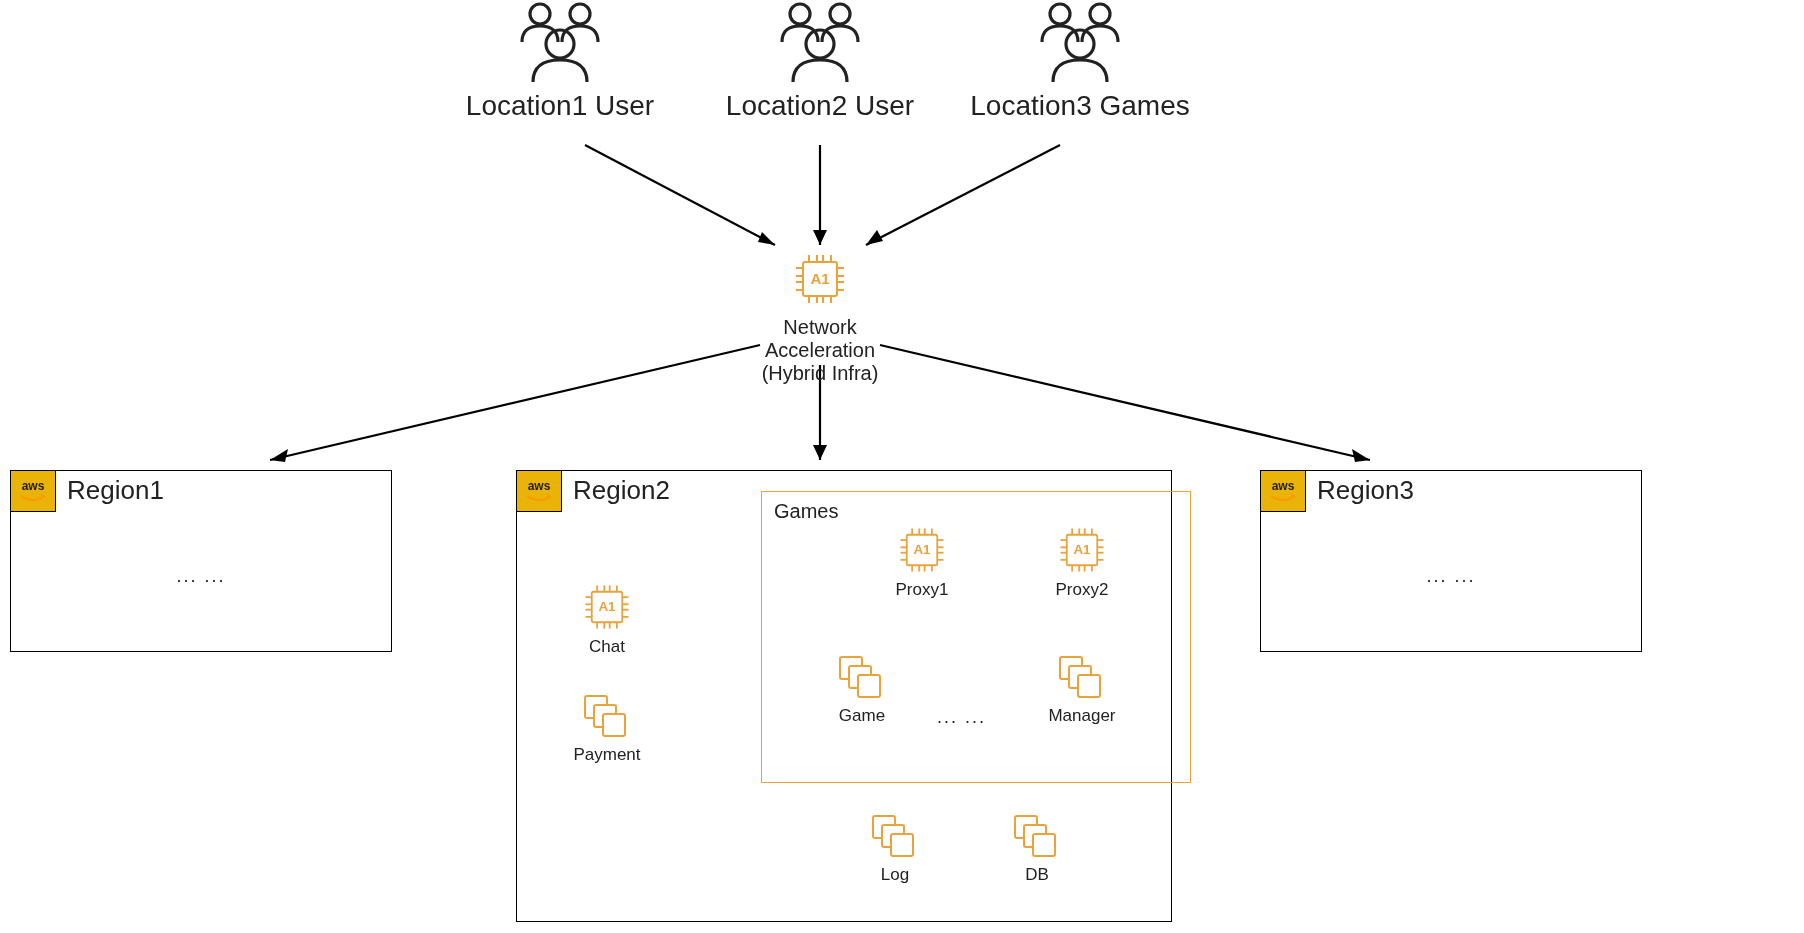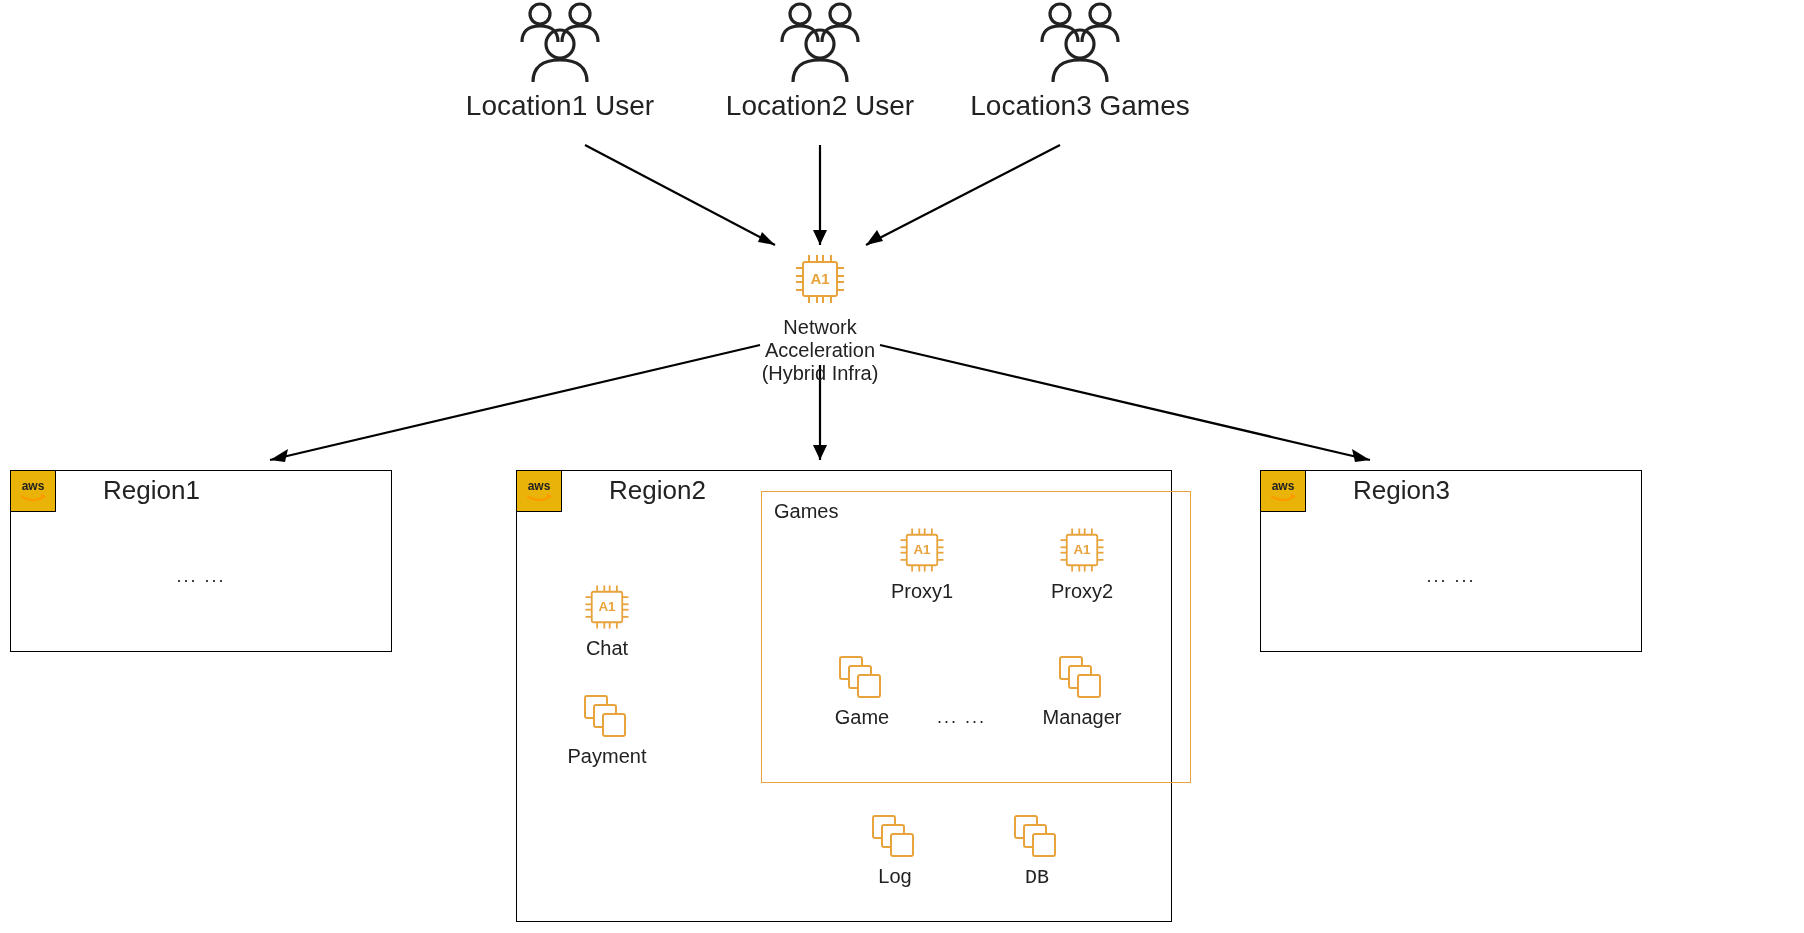--- a/index.html
+++ b/index.html
@@ -11,41 +11,40 @@
   }
   .canvas {
     position: relative;
     width: 1804px;
     height: 933px;
     border-radius: 26px;
   }
   .abs { position: absolute; }
   .label-lg { font-size: 28px; }
   .label-md { font-size: 20px; }
-  .label-sm { font-size: 20px; }
+  .label-sm { font-size: 17px; }
   .center-text { text-align: center; }
   .region-box {
     border: 1px solid #000;
     background: #fff;
   }
   .aws-badge {
     position: absolute;
     top: -1px; left: -1px;
     width: 44px; height: 40px;
     border: 1px solid #000;
     background: #eab308;
     display: flex;
     align-items: center;
     justify-content: center;
   }
   .region-title {
     position: absolute;
     top: 4px; left: 56px;
     font-size: 26px;
-    margin-left: 36px;
   }
   .ellipsis {
     font-size: 18px; letter-spacing: 2px;
   }
   .games-box {
     border: 1px solid #e8a33d;
   }
   svg.arrow path, svg.arrow line { stroke: #000; stroke-width: 2.2; fill: none; }
   svg.arrow .head { fill: #000; stroke: none; }
 </style>
@@ -334,21 +333,21 @@
           <g fill="#fff" stroke="#e8a33d" stroke-width="2">
             <rect x="5" y="5" width="22" height="22" rx="2"></rect>
             <rect x="14" y="14" width="22" height="22" rx="2"></rect>
             <rect x="23" y="23" width="22" height="22" rx="2"></rect>
           </g>
         </svg>
       </div>
       <div class="label-sm">Log</div>
     </div>
 
-    <div class="abs center-text" style="left:470px; top:340px; width:100px;font-family:Liberation Mono, monospace;">
+    <div class="abs center-text" style="left:470px; top:340px; width:100px;">
       <div>
         <svg width="54" height="50" viewBox="0 0 54 50">
           <g fill="#fff" stroke="#e8a33d" stroke-width="2">
             <rect x="5" y="5" width="22" height="22" rx="2"></rect>
             <rect x="14" y="14" width="22" height="22" rx="2"></rect>
             <rect x="23" y="23" width="22" height="22" rx="2"></rect>
           </g>
         </svg>
       </div>
       <div class="label-sm">DB</div>

